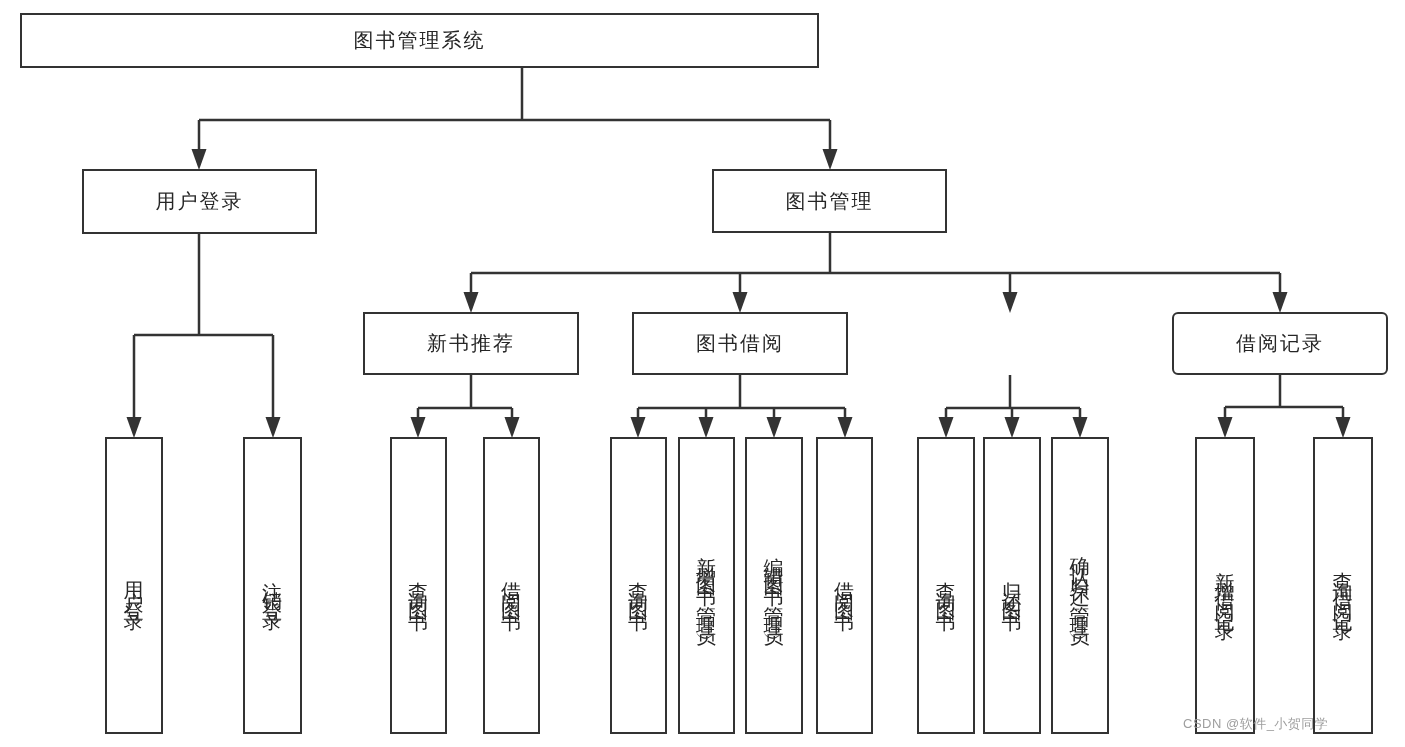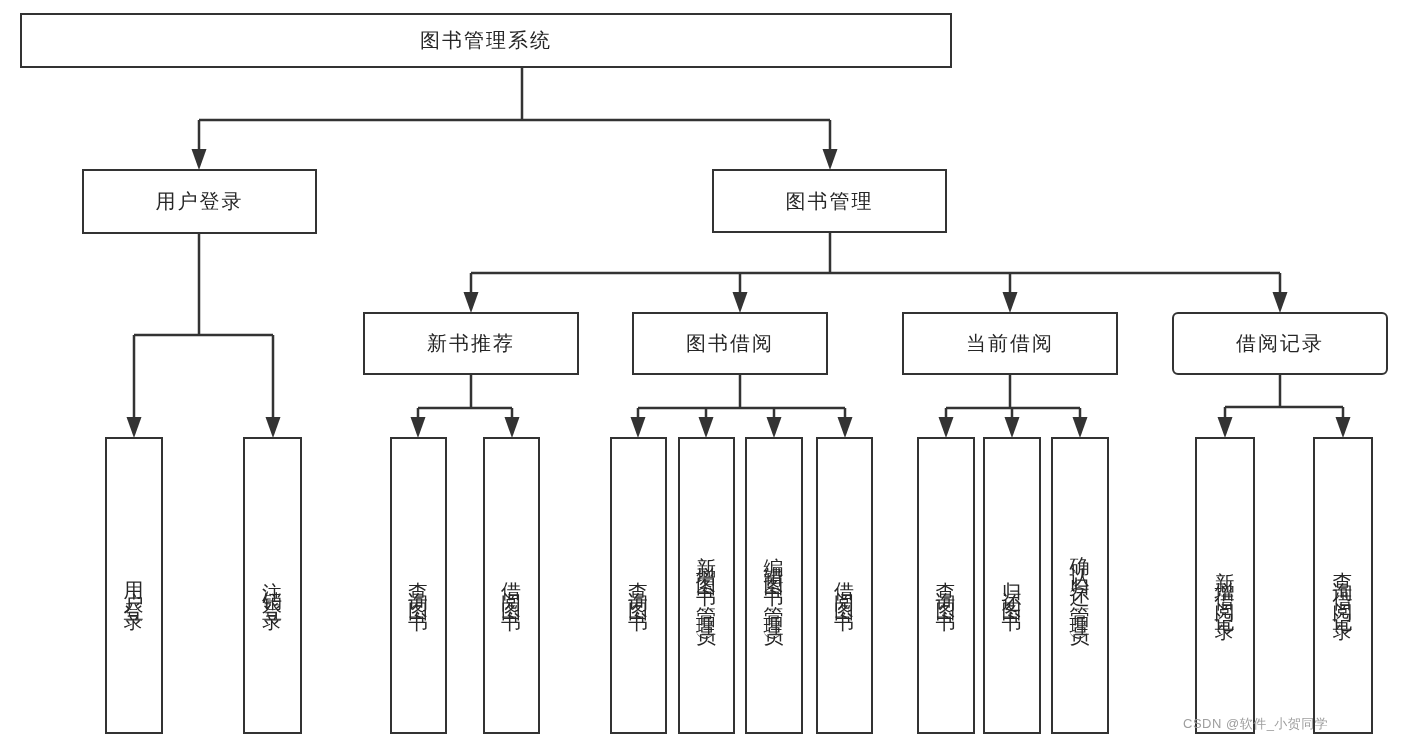--- a/index.html
+++ b/index.html
@@ -82,39 +82,36 @@
       <polygon points="706,438 698.5,417 713.5,417" fill="#333333"></polygon>
       <polygon points="774,438 766.5,417 781.5,417" fill="#333333"></polygon>
       <polygon points="845,438 837.5,417 852.5,417" fill="#333333"></polygon>
       <polygon points="946,438 938.5,417 953.5,417" fill="#333333"></polygon>
       <polygon points="1012,438 1004.5,417 1019.5,417" fill="#333333"></polygon>
       <polygon points="1080,438 1072.5,417 1087.5,417" fill="#333333"></polygon>
       <polygon points="1225,438 1217.5,417 1232.5,417" fill="#333333"></polygon>
       <polygon points="1343,438 1335.5,417 1350.5,417" fill="#333333"></polygon>
     </svg>
 
-  <div class="box" style="left:20px; top:13px; width:932px; height:55px;text-align:center;">
+  <div class="box" style="left:20px; top:13px; width:799px; height:55px;text-align:center;">
     <span class="hlabel">图书管理系统</span>
   </div>
 
   <div class="box" style="left:82px; top:169px; width:235px; height:65px;">
     <span class="hlabel">用户登录</span>
   </div>
   <div class="box" style="left:363px; top:312px; width:216px; height:63px;">
     <span class="hlabel">新书推荐</span>
   </div>
 
   <div class="box" style="left:712px; top:169px; width:235px; height:64px;">
     <span class="hlabel">图书管理</span>
   </div>
-  <div class="box" style="left:632px; top:312px; width:196px; height:63px;">
+  <div class="box" style="left:632px; top:312px; width:216px; height:63px;">
     <span class="hlabel">图书借阅</span>
-  </div>
-  <div class="box" style="left:902px; top:312px; width:216px; height:63px;">
-    <span class="hlabel">当前借阅</span>
   </div>
   <div class="box" style="left:1172px; top:312px; width:216px; height:63px;border-radius:6px;">
     <span class="hlabel">借阅记录</span>
   </div>
 
   <div class="box" style="left:105px; top:437px; width:58px; height:297px;">
     <span class="vlabel">用户登录</span>
   </div>
   <div class="box" style="left:243px; top:437px; width:59px; height:297px;">
     <span class="vlabel">注销登录</span>

